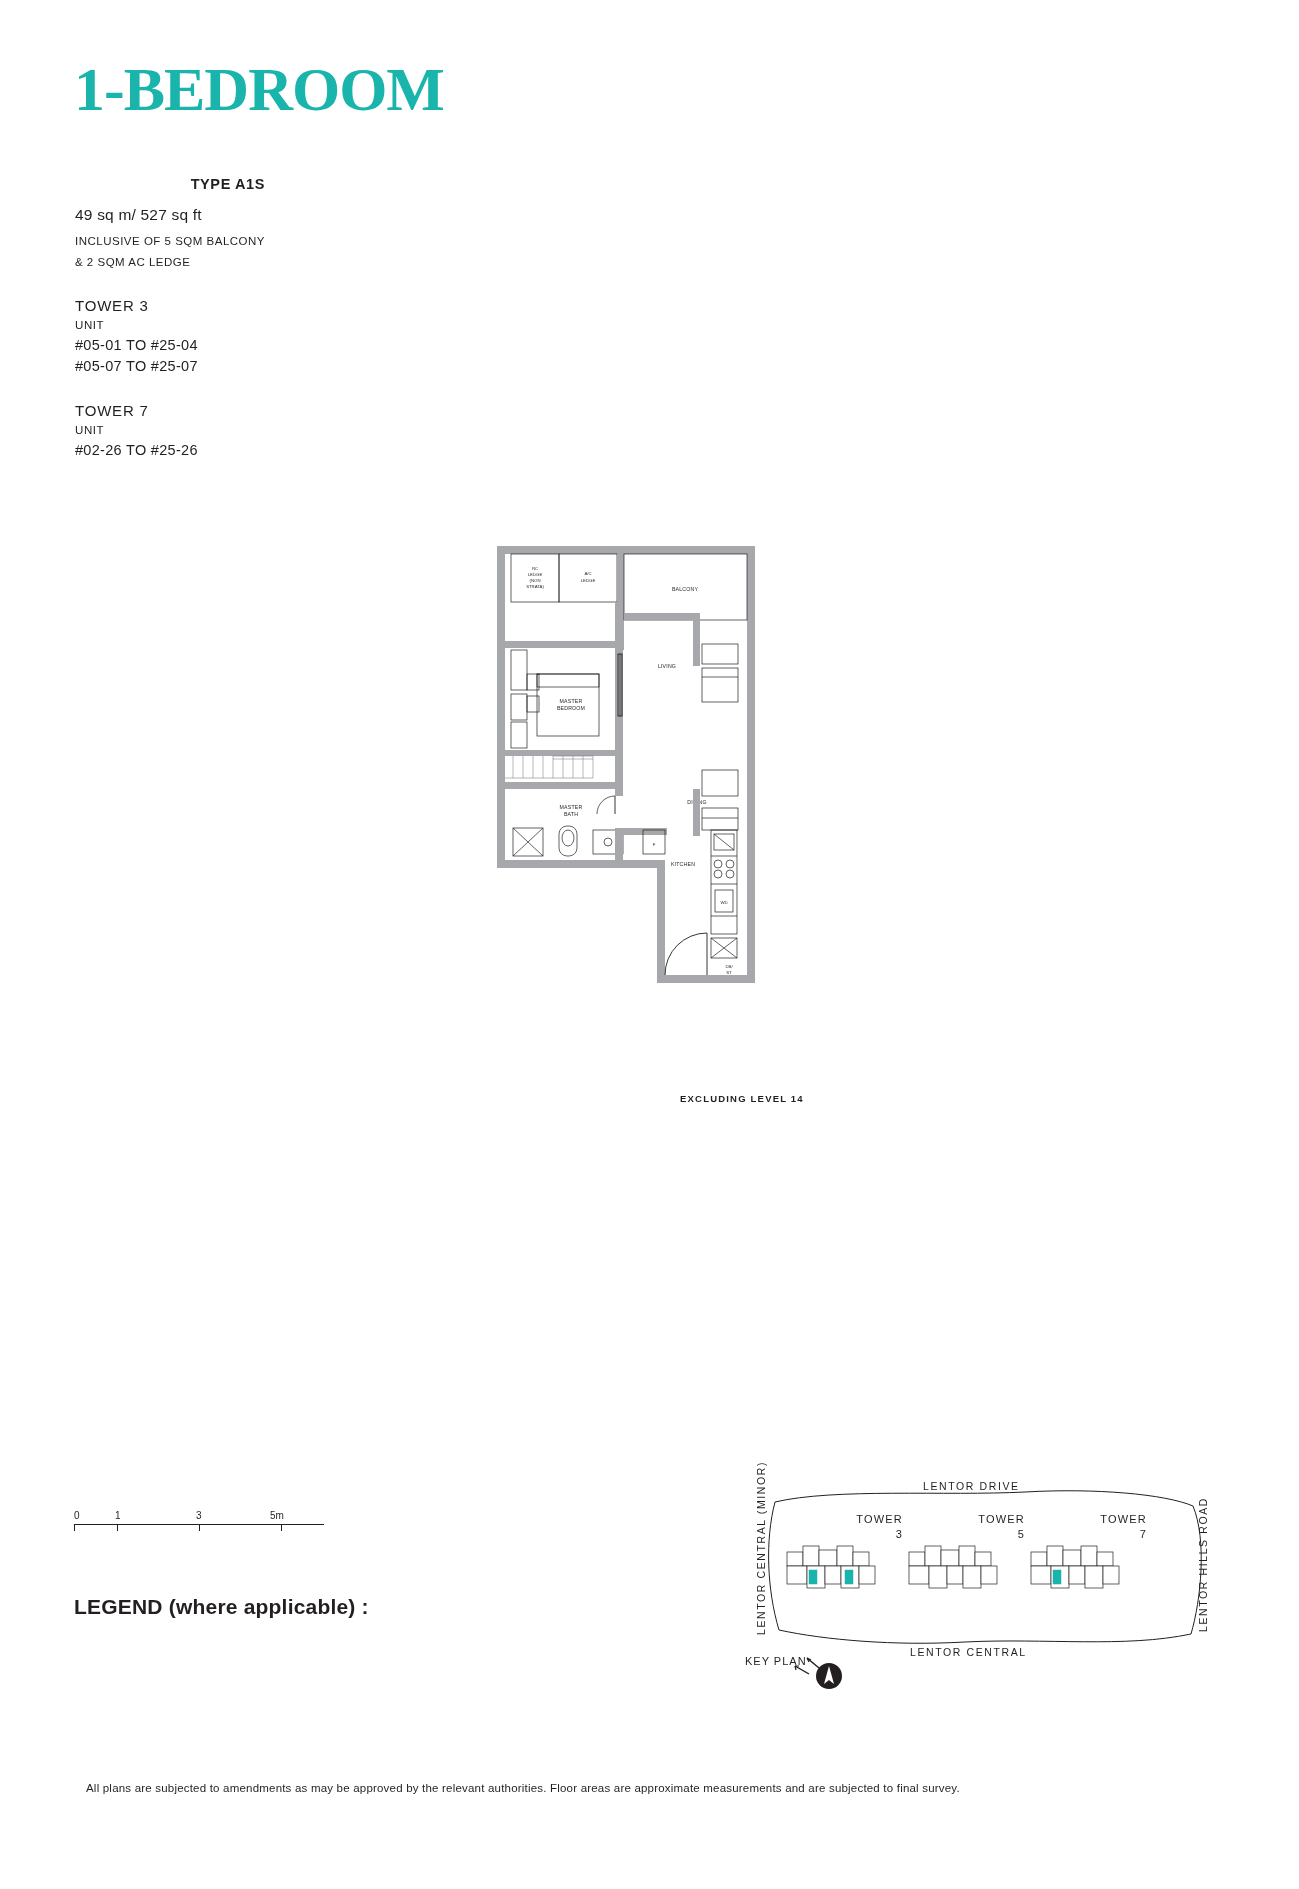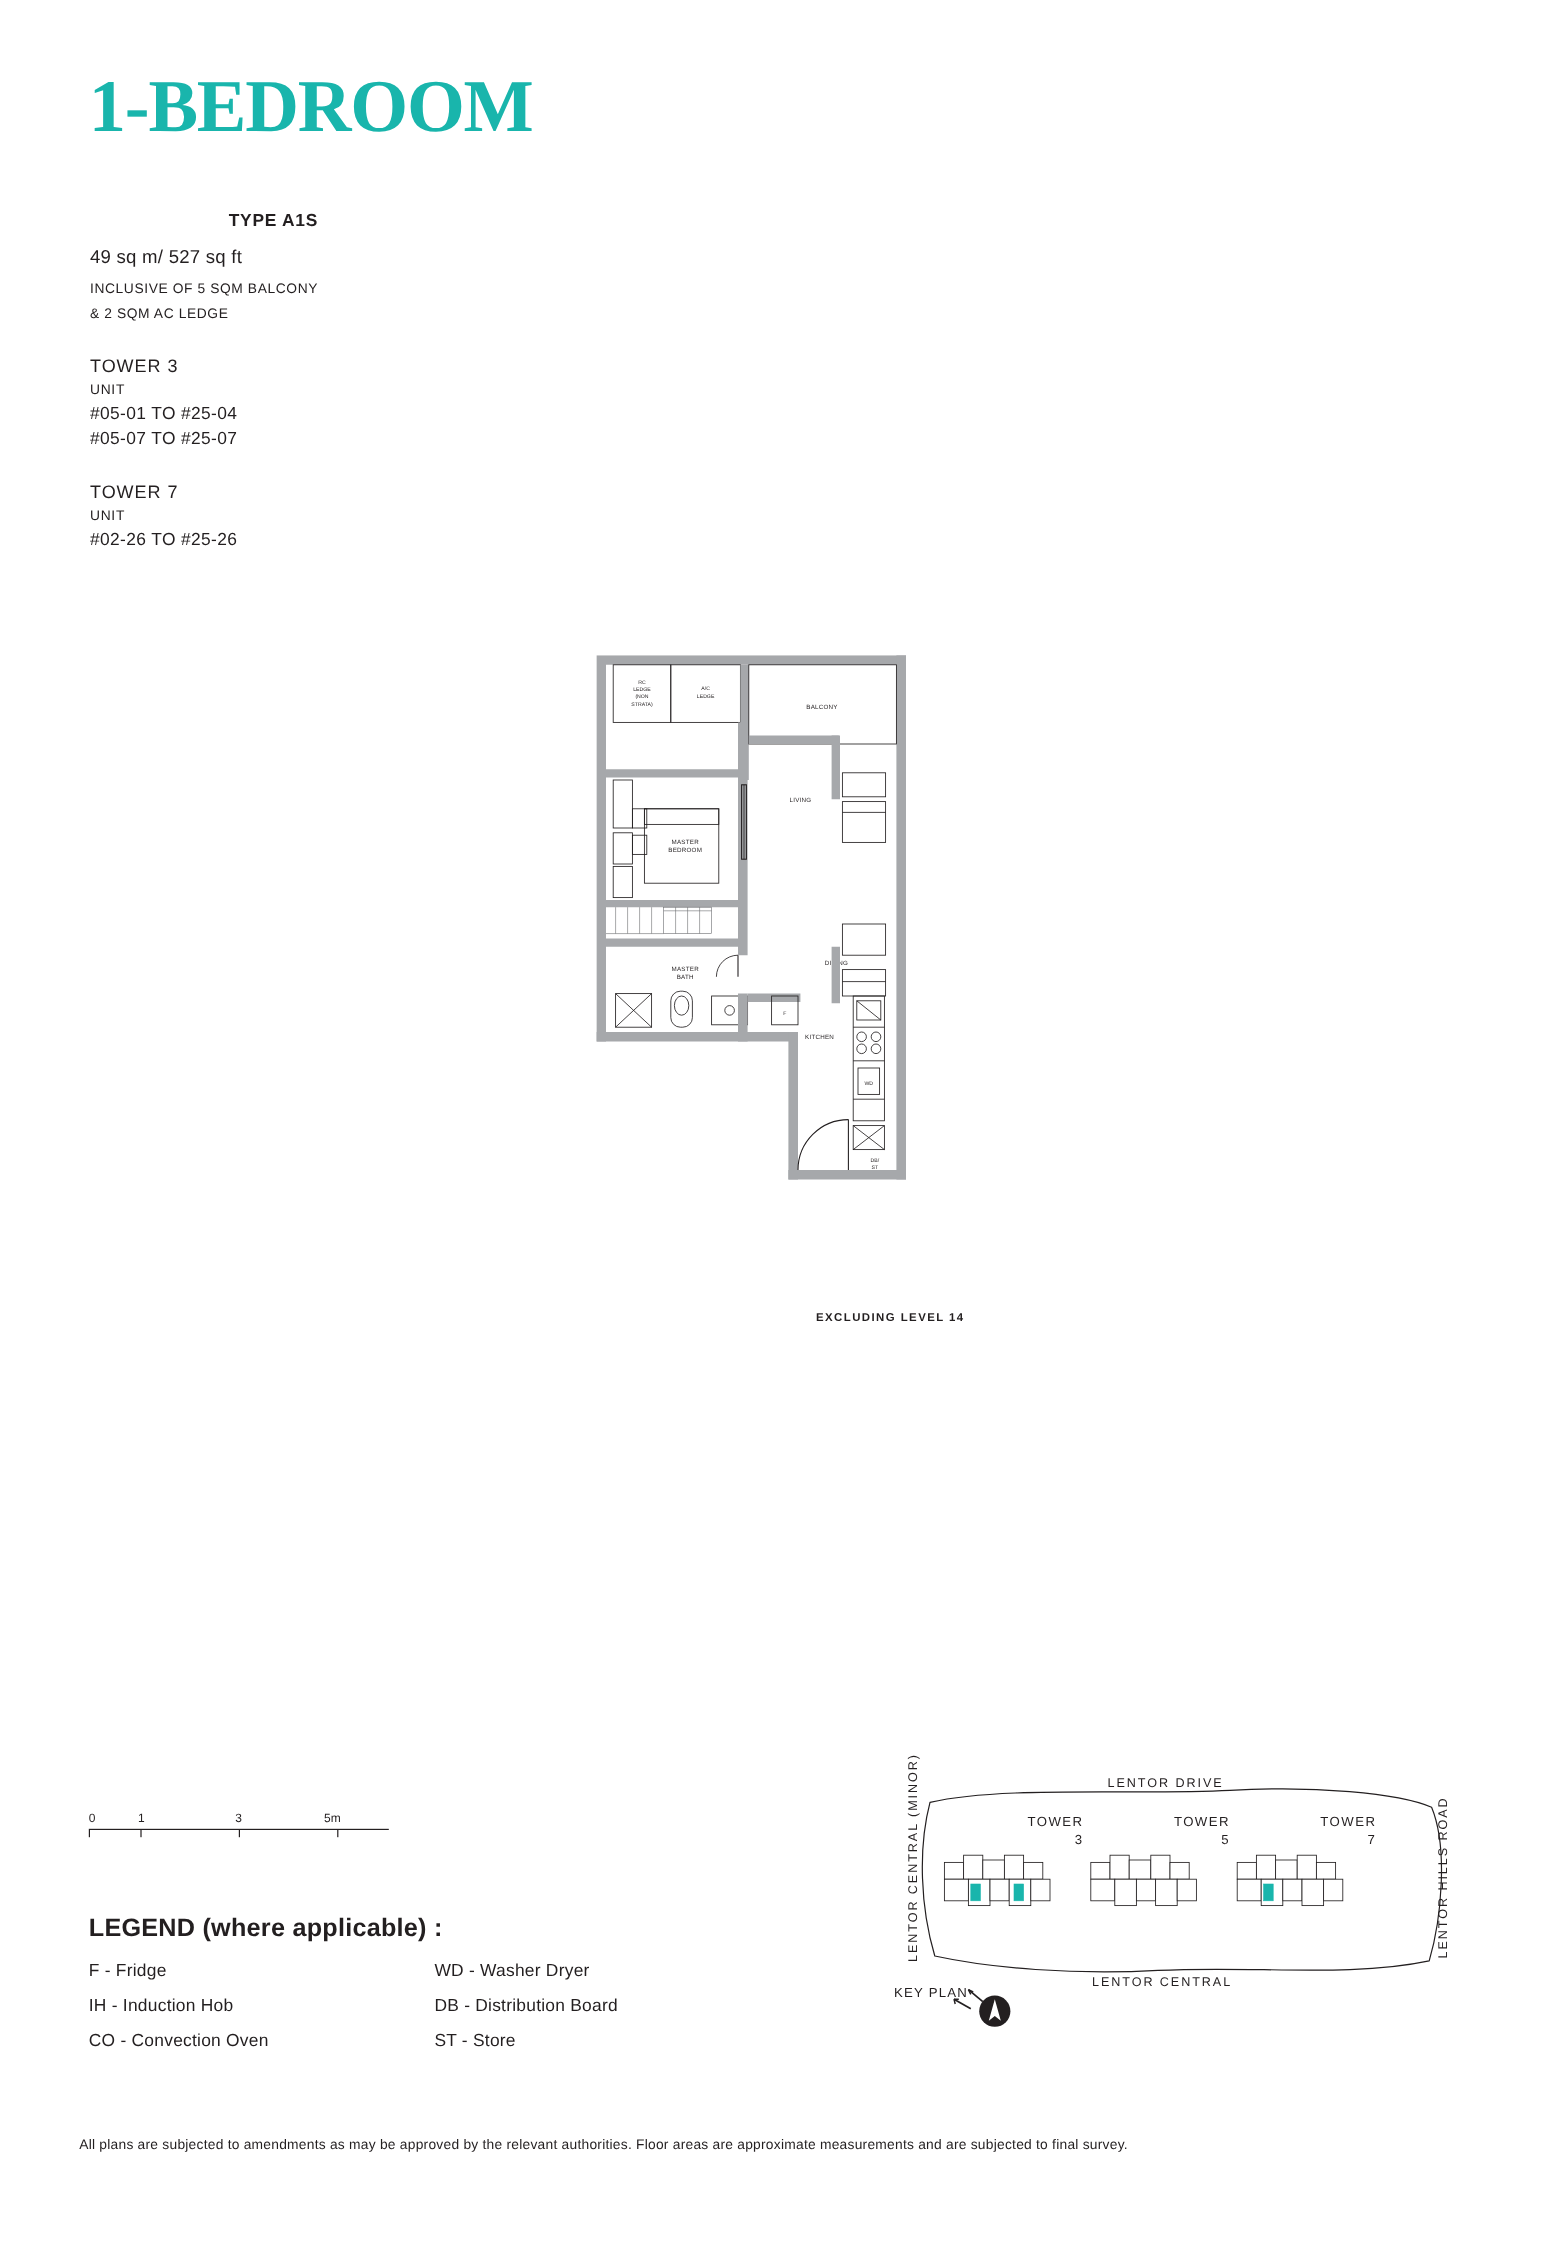--- a/index.html
+++ b/index.html
@@ -135,21 +135,21 @@
     left: 0px;
     top: 175px;
     font-size: 11px;
     letter-spacing: 1px;
     font-weight: 500;
   }
 
   
   .footer {
     position: absolute;
-    left: 66px;
+    left: 86px;
     top: 1782px;
     font-size: 11.5px;
     letter-spacing: 0.2px;
     color: #231f20;
   }
 </style>
 </head>
 <body>
 
 <div class="page-title">1-BEDROOM</div>
@@ -316,28 +316,20 @@
   <div class="scale-line">
     <i style="left:0px"></i>
     <i style="left:43px"></i>
     <i style="left:125px"></i>
     <i style="left:207px"></i>
   </div>
 </div>
 
 <div class="legend">
   <div class="legend-title">LEGEND (where applicable) :</div>
-  <div class="legend-grid">
-    <div>F - Fridge</div>
-    <div>WD - Washer Dryer</div>
-    <div>IH - Induction Hob</div>
-    <div>DB - Distribution Board</div>
-    <div>CO - Convection Oven</div>
-    <div>ST - Store</div>
-  </div>
 </div>
 
 <div class="keyplan">
   <div class="kp-road" style="left:178px; top:0px;">LENTOR DRIVE</div>
   <div class="kp-road" style="left:165px; top:166px;">LENTOR CENTRAL</div>
   <div class="kp-road vert" style="left:10px; top:155px;">LENTOR CENTRAL (MINOR)</div>
   <div class="kp-road vert" style="left:452px; top:152px;">LENTOR HILLS ROAD</div>
 
   <div class="kp-tower" style="left:38px; top:32px; width:120px;">
     <div>TOWER</div>

